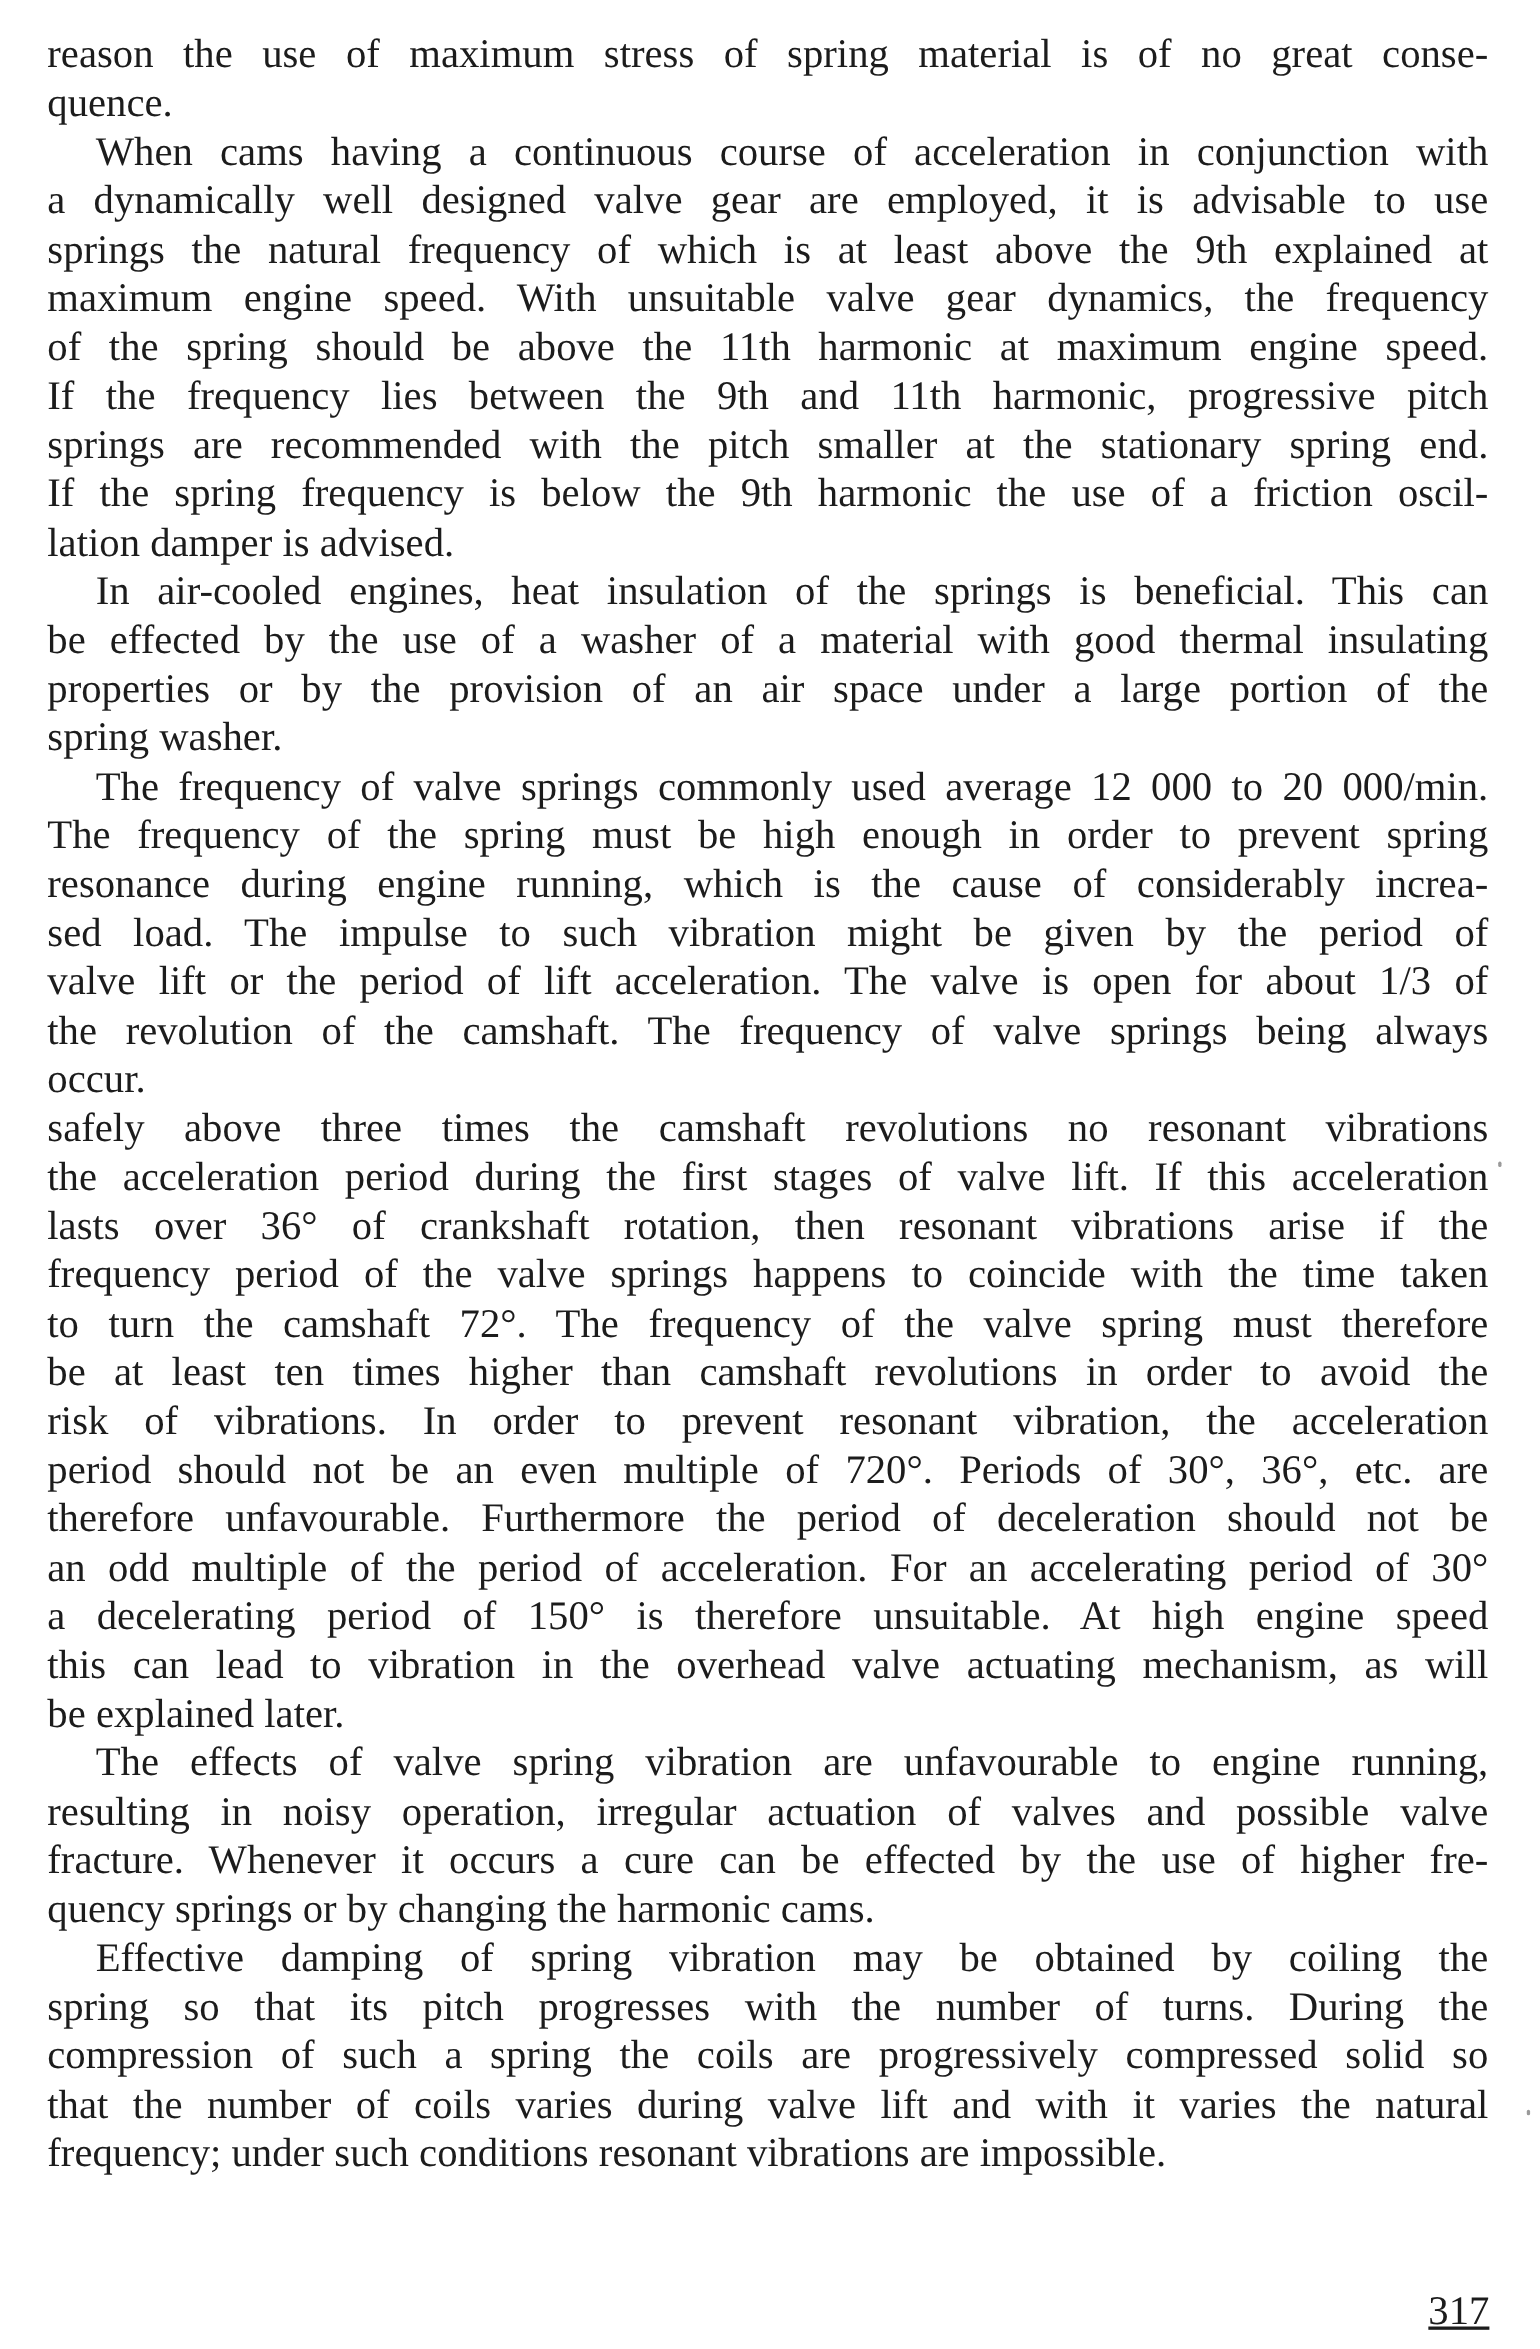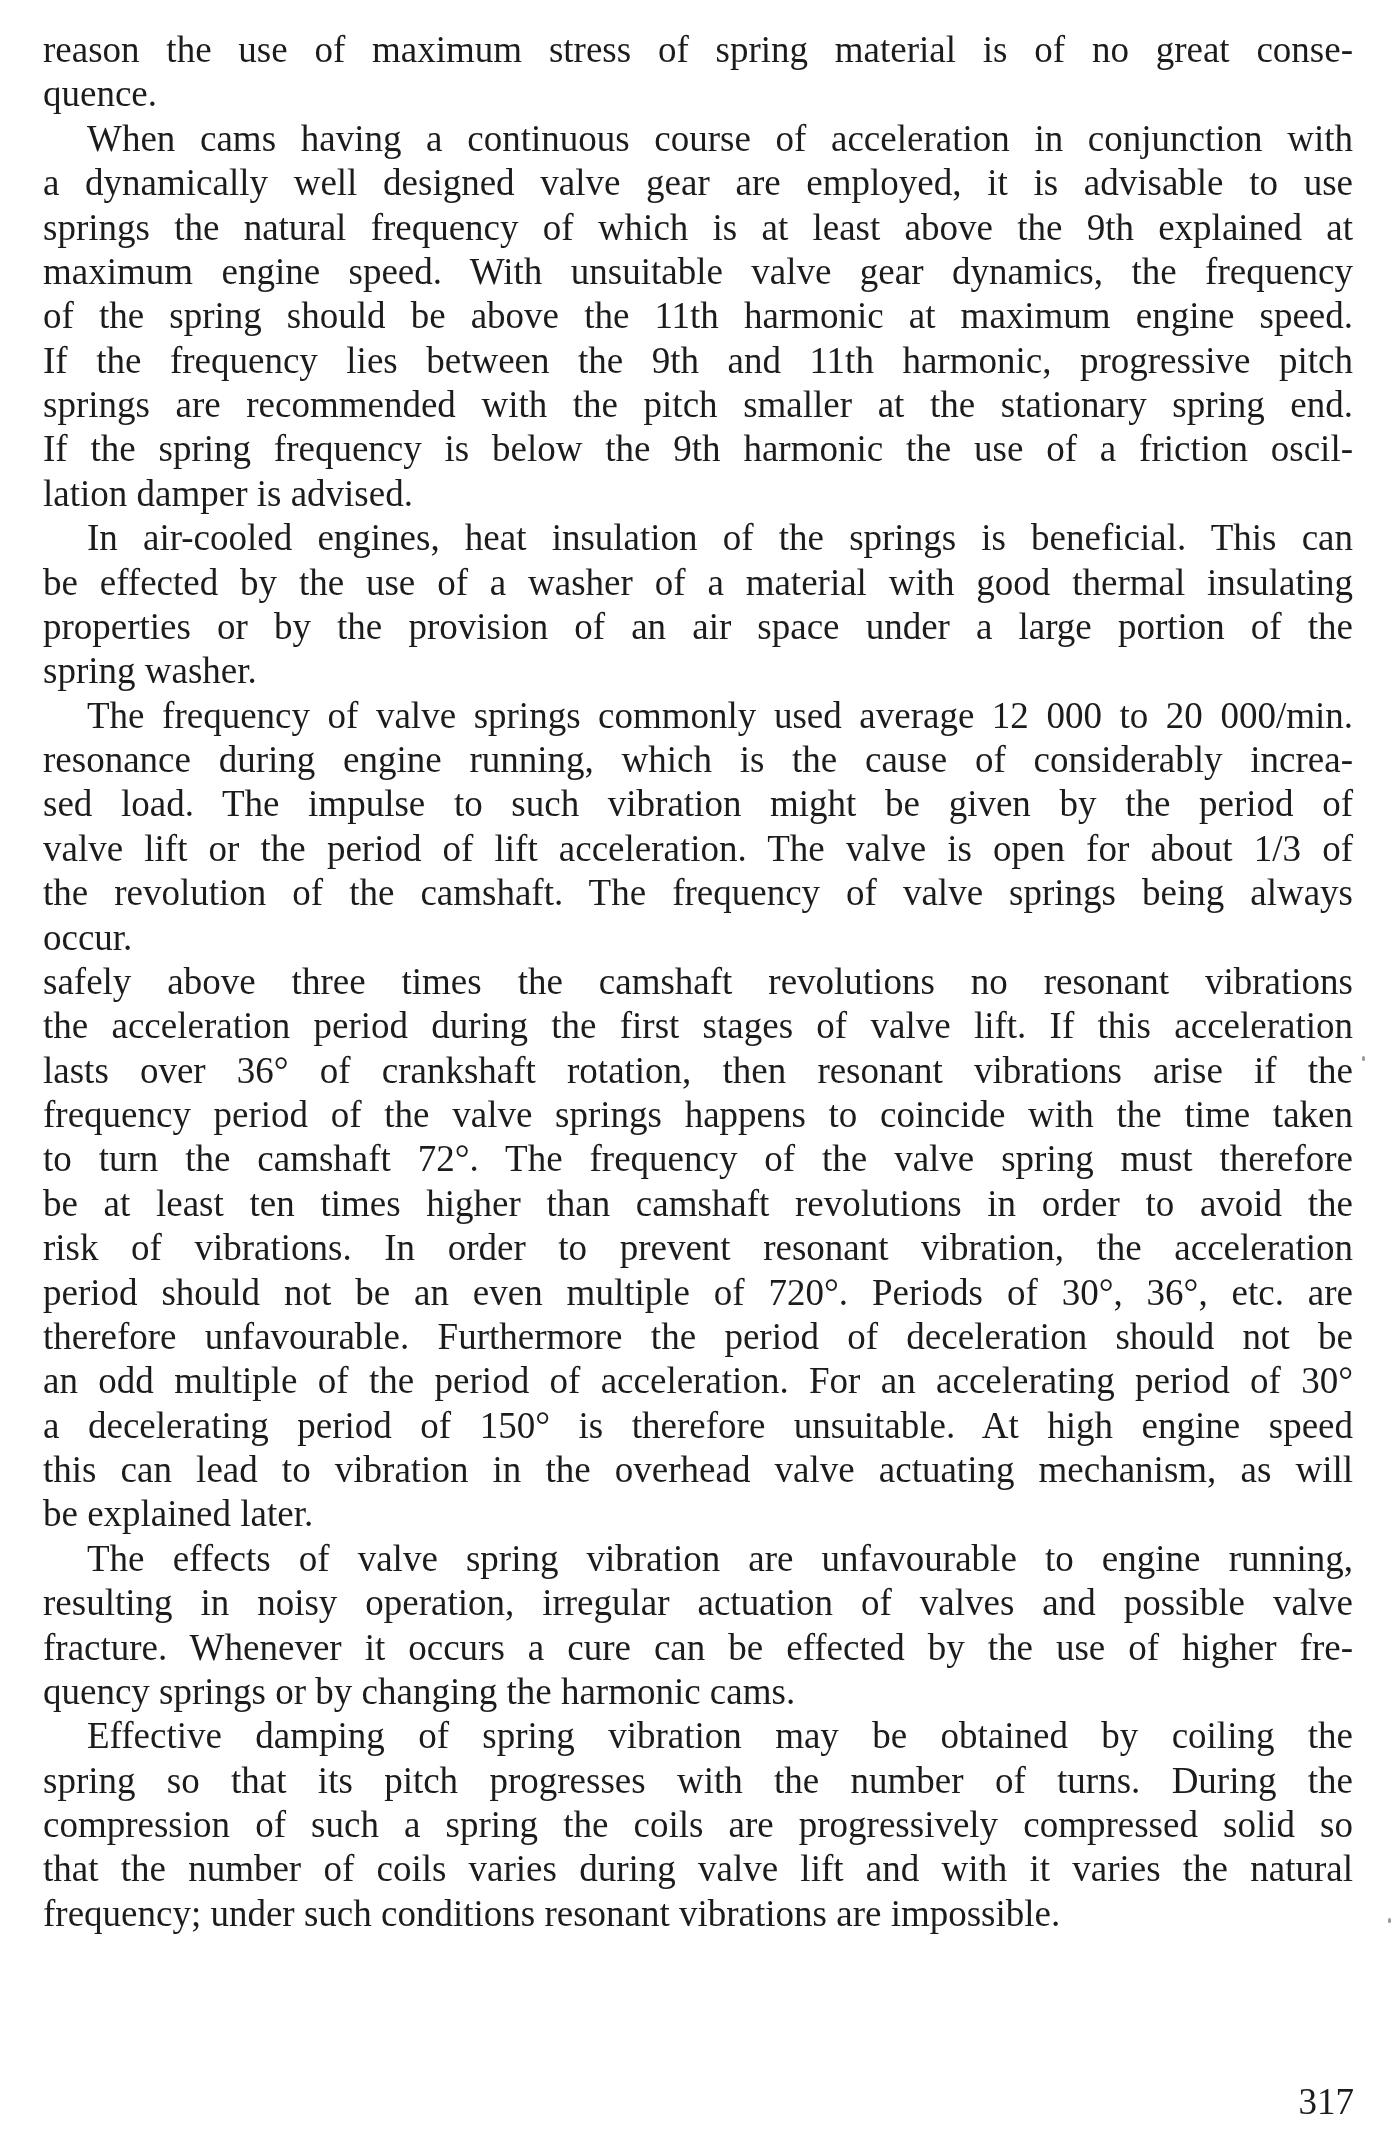--- a/index.html
+++ b/index.html
@@ -35,20 +35,21 @@
   .line.first { padding-left: 44px; }
   .line.last { text-align: left; text-align-last: left; }
   #page-number {
     position: absolute;
     left: 1290px;
     top: 2080px;
     width: 64px;
     text-align: right;
     font-size: 37px;
     line-height: 44px;
+    text-decoration: underline;
   }
   .speck {
     position: absolute;
     width: 3px; height: 5px;
     background: #9a9a9a;
     border-radius: 2px;
   }
 </style>
 </head>
 <body>
@@ -70,20 +71,21 @@
       <span class="line last">lation damper is advised.</span>
     </div>
     <div class="para">
       <span class="line first" style="white-space: normal; width: 1266px; box-sizing: content-box;">In air-cooled engines, heat insulation of the springs is beneficial. This can</span>
       <span class="line" style="white-space: normal; width: 1310px; box-sizing: content-box;">be effected by the use of a washer of a material with good thermal insulating</span>
       <span class="line" style="white-space: normal; width: 1310px; box-sizing: content-box;">properties or by the provision of an air space under a large portion of the</span>
       <span class="line last">spring washer.</span>
     </div>
     <div class="para">
       <span class="line first" style="white-space: normal; width: 1266px; box-sizing: content-box;">The frequency of valve springs commonly used average 12 000 to 20 000/min.</span>
+      <span class="line" style="white-space: normal; width: 1310px; box-sizing: content-box;">The frequency of the spring must be high enough in order to prevent spring</span>
       <span class="line" style="white-space: normal; width: 1310px; box-sizing: content-box;">resonance during engine running, which is the cause of considerably increa-</span>
       <span class="line" style="white-space: normal; width: 1310px; box-sizing: content-box;">sed load. The impulse to such vibration might be given by the period of</span>
       <span class="line" style="white-space: normal; width: 1310px; box-sizing: content-box;">valve lift or the period of lift acceleration. The valve is open for about 1/3 of</span>
       <span class="line" style="white-space: normal; width: 1310px; box-sizing: content-box;">the revolution of the camshaft. The frequency of valve springs being always</span>
       <span class="line last">occur.</span>
       <span class="line" style="white-space: normal; width: 1310px; box-sizing: content-box;">safely above three times the camshaft revolutions no resonant vibrations</span>
     </div>
     <div class="para">
       <span class="line" style="white-space: normal; width: 1310px; box-sizing: content-box;">the acceleration period during the first stages of valve lift. If this acceleration</span>
       <span class="line" style="white-space: normal; width: 1310px; box-sizing: content-box;">lasts over 36° of crankshaft rotation, then resonant vibrations arise if the</span>

